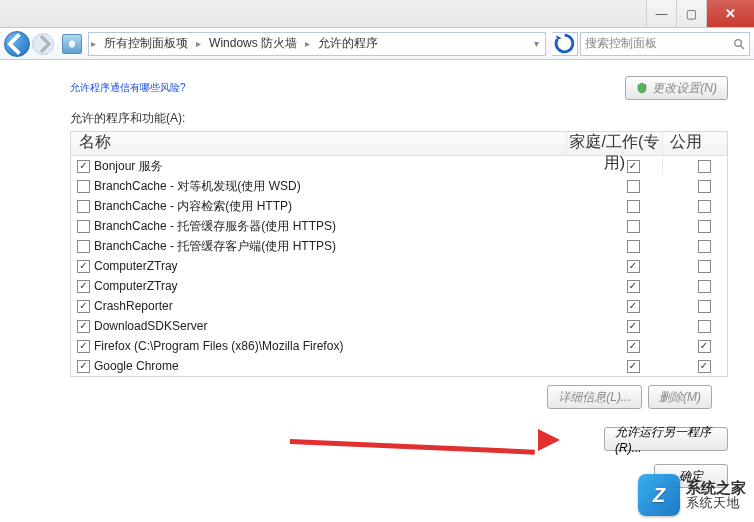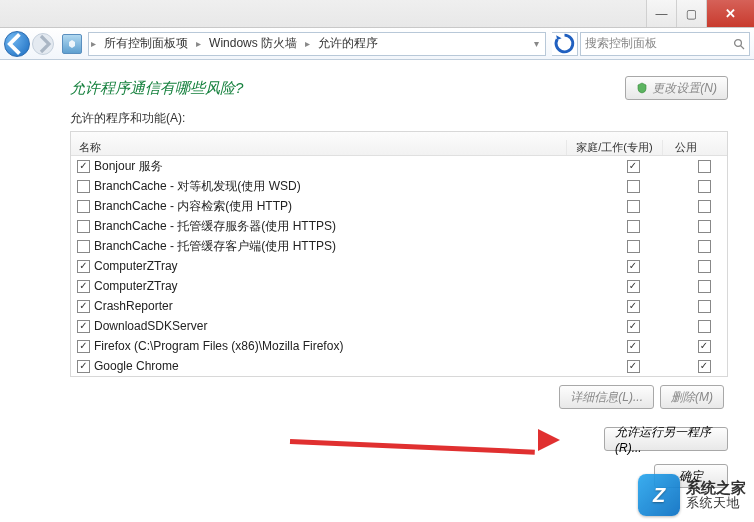--- a/index.html
+++ b/index.html
@@ -16,43 +16,43 @@
 .nav-icon svg { width:12px; height:12px; }
 .breadcrumb { flex: 1; height: 24px; border: 1px solid #b8c8d8; background: #fff; margin: 0 4px; display: flex; align-items: center; font-size: 12px; color: #333; }
 .bc-item { padding: 0 6px; display:flex; align-items:center; }
 .bc-sep { color: #888; font-size: 10px; padding: 0 2px; }
 .refresh { width: 26px; height: 24px; border: 1px solid #b8c8d8; border-left:none; background: #fff; display: flex; align-items: center; justify-content: center; color: #2060c0; font-size: 14px; }
 .searchbox { width: 170px; height: 24px; border: 1px solid #b8c8d8; background: #fff; display: flex; align-items: center; padding: 0 4px; font-size: 12px; color: #888; gap:0; }
 .searchbox svg { width:12px; height:12px; fill:#888; }
 
 .content { padding: 8px 26px 0 70px; }
 .top-row { display: flex; justify-content: space-between; align-items: center; margin: 8px 0 10px; }
-.risk-link { color: #15803d; font-size: 15px; cursor: pointer; font-style: italic; }
+.risk-link { color: #1d4ed8; font-size: 10px; cursor: pointer; }
 .btn { height: 24px; border: 1px solid #a8a8a8; border-radius: 3px; background: linear-gradient(#fdfdfd,#e8e8e8); font-size: 12px; padding: 0 10px; display: flex; align-items: center; justify-content: center; cursor: pointer; font-style: italic; }
 .btn.disabled { color: #888; }
 .btn svg { width:12px; height:12px; margin-right:4px; }
 
 .section-label { font-size: 12px; color: #333; margin-bottom: 4px; }
 .table-wrap { border: 1px solid #d8d8d8; background: #fff; }
-.table-header { height: 24px; border-bottom: 1px solid #e0e0e0; background: linear-gradient(#fcfcfc,#f2f2f2); display: flex; font-size: 11px; color: #333; align-items: flex-end; }
+.table-header { height: 24px; border-bottom: 1px solid #e0e0e0; background: linear-gradient(#fcfcfc,#f2f2f2); display: flex; font-size: 16px; color: #333; align-items: flex-start; }
 .th-name { flex: 1; padding-left: 8px; border-right: 1px solid #e8e8e8; }
 .th-home { width: 96px; text-align: center; border-right: 1px solid #e8e8e8; }
 .th-pub { width: 46px; text-align: center; }
 .th-scroll { width: 18px; }
 .tbody { height: 220px; overflow-y: scroll; }
 .tbody::-webkit-scrollbar { width: 17px; }
 .tbody::-webkit-scrollbar-track { background: #f0f0f0; border-left:1px solid #e0e0e0; }
 .tbody::-webkit-scrollbar-thumb { background: linear-gradient(#d6d6d6,#c4c4c4); border:1px solid #a8a8a8; border-radius:2px; }
 .row { height: 20px; display: flex; align-items: center; font-size: 12px; color: #222; }
 .cell-name { flex: 1; padding-left: 6px; display:flex; align-items:center; gap:4px; }
 .cell-home { width: 96px; display: flex; justify-content: center; }
 .cell-pub { width: 46px; display: flex; justify-content: center; }
 .cb { width: 13px; height: 13px; border: 1px solid #888; background: #fff; display: inline-flex; align-items: center; justify-content: center; font-size: 10px; color: #333; line-height: 1; }
 
-.actions-row { display: flex; justify-content: flex-end; gap: 6px; margin: 8px 4px 0; }
+.actions-row { display: flex; justify-content: flex-end; gap: 6px; margin: 8px 16px 0; }
 .allow-row { display: flex; justify-content: flex-end; margin: 18px 0 0; position: relative; }
 .btn-wide { width: 124px; }
 
 .arrow { position: absolute; left: 220px; top: -2px; width: 270px; height: 24px; pointer-events: none; }
 .arrow-line { position:absolute; left:0; top:14px; width:245px; height:5px; background:#e03030; transform: rotate(2.5deg); transform-origin:left center; }
 .arrow-head { position:absolute; right:0; top:4px; width:0; height:0; border-left:22px solid #e03030; border-top:11px solid transparent; border-bottom:11px solid transparent; }
 
 .dialog-footer { position: absolute; bottom: 34px; right: 26px; display: flex; gap: 8px; }
 .btn-ok { width: 74px; }
 .btn-cancel { width: 74px; }

